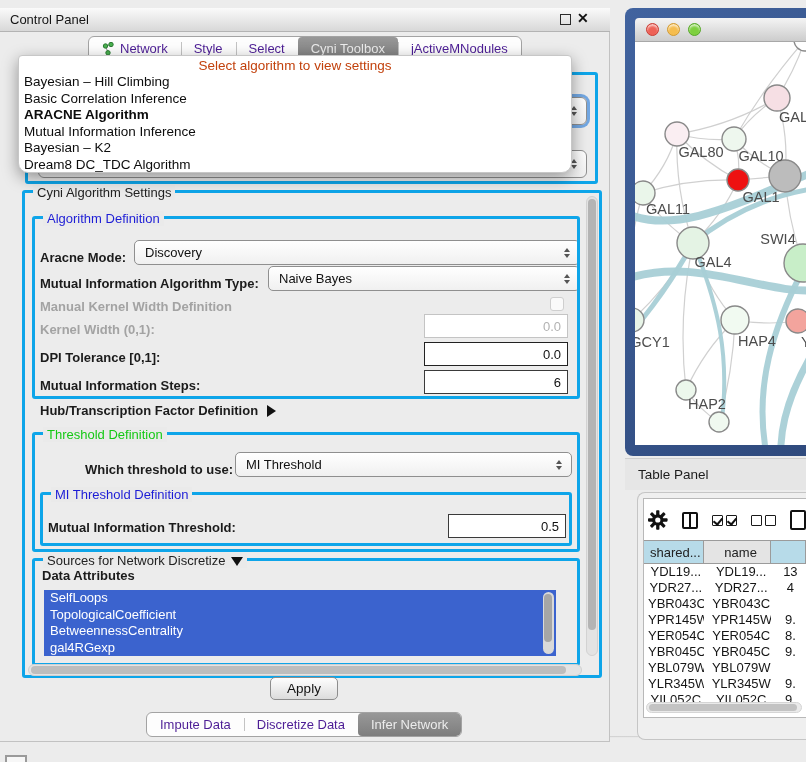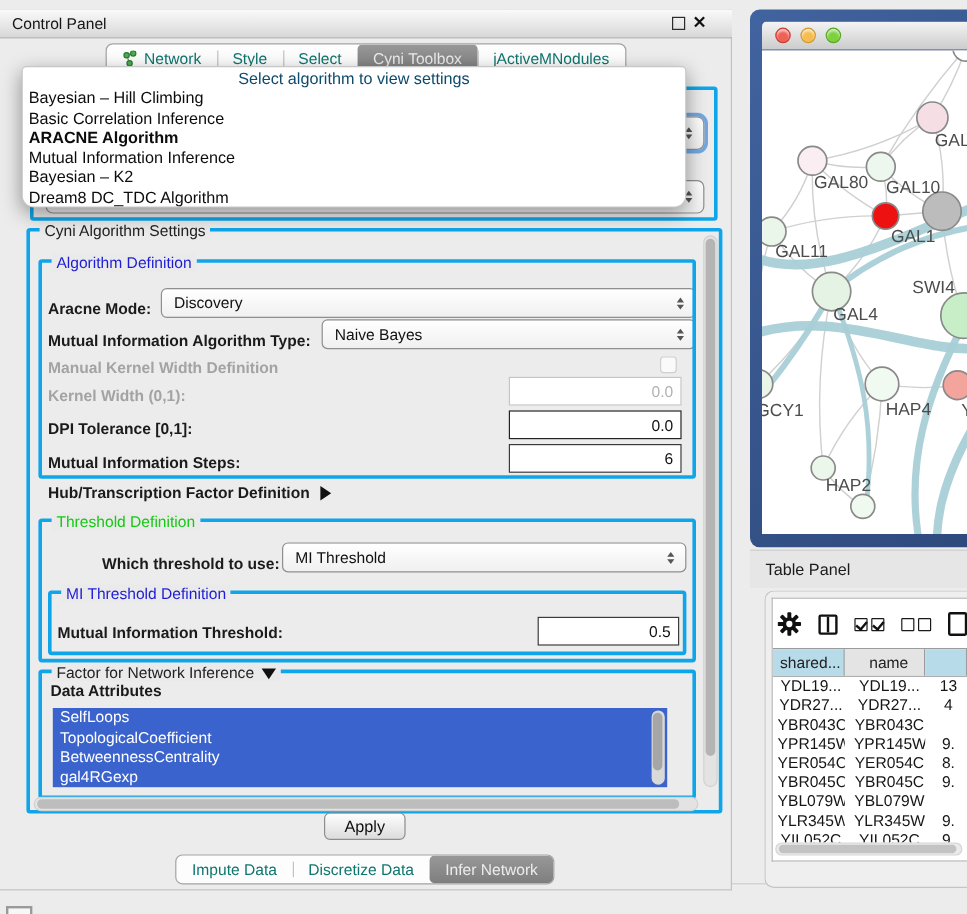--- a/index.html
+++ b/index.html
@@ -16,34 +16,34 @@
     background:linear-gradient(#fafafa,#d8d8d8); border-bottom:1px solid #b3b3b3;
     display:flex; align-items:center; padding:0 10px; }
   #cw-title { font-size:13px; color:#151515; }
   #cw-float { left:560px; top:14px; width:11px; height:11px; border:1.7px solid #2b2b2b; }
   #cw-close { left:577px; top:10px; font-size:14px; font-weight:700; color:#111; }
 
   
   .tabbar { display:flex; align-items:stretch; height:25px; background:#fdfdfd;
     border:1px solid #a3a3a3; border-radius:6px; overflow:hidden; }
   .tab { display:flex; align-items:center; gap:5px; padding:0 13px; font-size:13px;
-    color:#0f766e; position:relative; white-space:nowrap; }
+    color:#4c1d95; position:relative; white-space:nowrap; }
   .tab + .tab::before { content:""; position:absolute; left:0; top:5px; bottom:5px;
     width:1px; background:#c3c3c3; }
   .tab.sel { background:linear-gradient(#989898,#7e7e7e); color:#ececec; border-radius:4px; }
   .tab.sel::before { display:none; }
   #main-tabs { left:88px; top:36px; z-index:10; }
   #bottom-tabs { left:146px; top:712px; z-index:6; }
   .net-tab-icon svg { display:block; }
 
   
   #algo-popup { left:18px; top:55px; width:554px; height:118px; background:#fff;
     border:1px solid #c7c7c7; border-radius:4px 4px 10px 10px;
     box-shadow:0 5px 16px rgba(0,0,0,.38); z-index:60; padding-top:1px; }
-  #algo-hint { text-align:center; font-size:13.5px; color:#0c4a6e; height:17px; line-height:17px; }
+  #algo-hint { text-align:center; font-size:13.5px; color:#c2410c; height:17px; line-height:17px; }
   .algo-item { font-size:13.5px; color:#0c0c0c; height:16.5px; line-height:16.5px; padding-left:5px; }
   .algo-item.sel { font-weight:700; }
 
   
   .group { border:3px solid #0ea5e9; border-radius:3px; }
   .group-label { position:absolute; top:-8px; left:8px; background:#eaeaea; padding:0 4px;
     font-size:13px; color:#222; white-space:nowrap; }
   .group-label.blue { color:#1d1dd6; }
   .group-label.green { color:#15c915; }
   .flabel { font-size:13px; font-weight:700; color:#1b1b1b; white-space:nowrap; }
@@ -261,21 +261,21 @@
       <span class="arr-dn"></span>
     </span>
 </div>
 <div class="abs group" id="mithresh-group">
   <span class="group-label blue">MI Threshold Definition</span>
 </div>
 <span class="abs flabel" style="left:48px; top:520px; z-index:7;">Mutual Information Threshold:</span>
 <input class="abs field" style="left: 448px; top: 514px; width: 118px; height: 24px; z-index: 7;" value="0.5">
 
 <div class="abs group" id="sources-group">
-  <span class="group-label"><span>Factor for Network Inference</span><span class="tri-dn"></span></span>
+  <span class="group-label"><span>Sources for Network Discretize</span><span class="tri-dn"></span></span>
 </div>
 <span class="abs flabel" style="left:42px; top:568px; z-index:6;">Data Attributes</span>
 <div class="abs" id="attr-list">
   <div id="attr-rows">
       <div class="attr-item">SelfLoops</div>
       <div class="attr-item">TopologicalCoefficient</div>
       <div class="attr-item">BetweennessCentrality</div>
       <div class="attr-item">gal4RGexp</div>
     </div>
   <div id="attr-vscroll">

